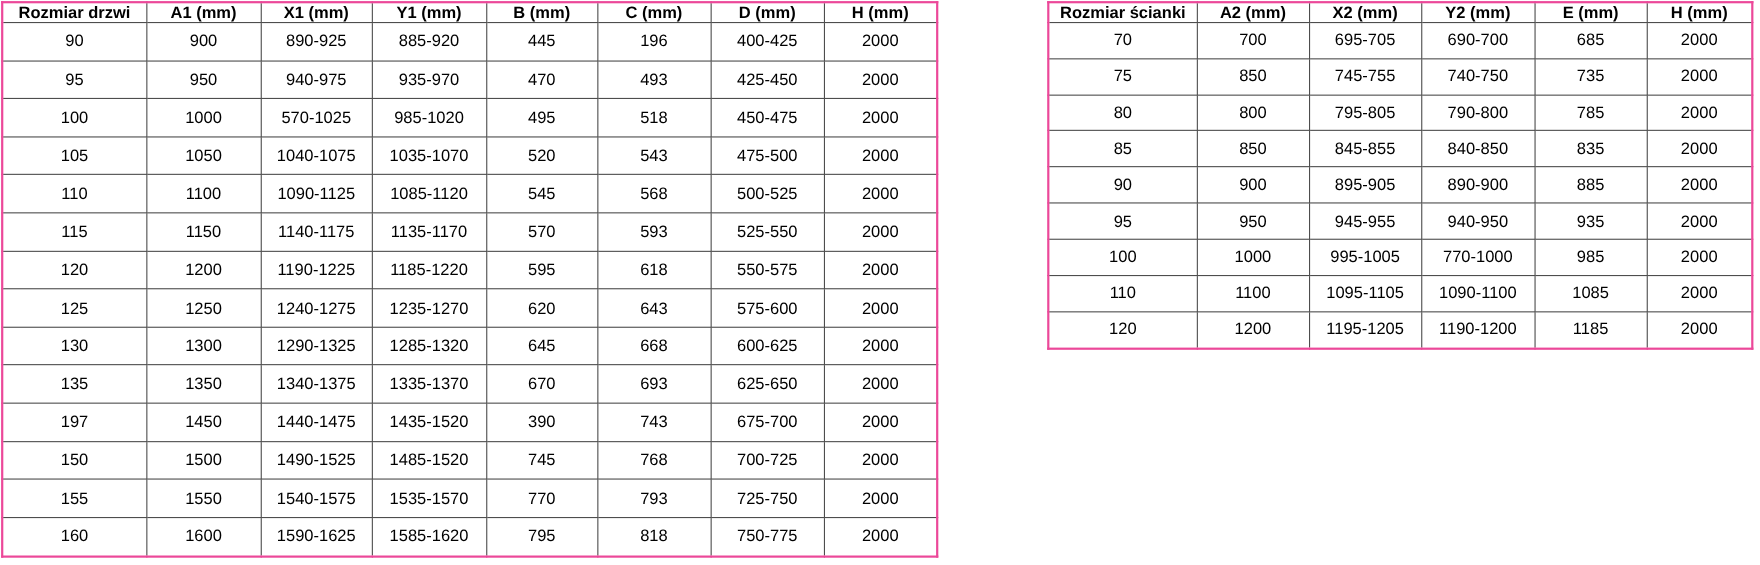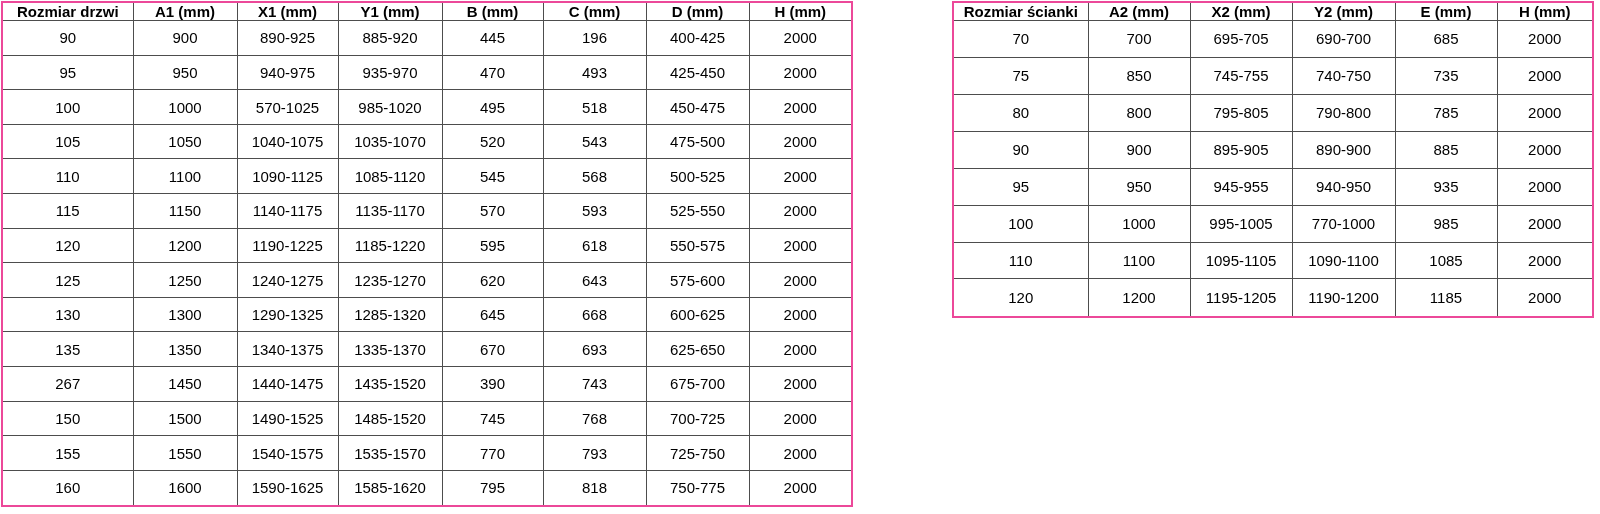--- a/index.html
+++ b/index.html
@@ -160,21 +160,21 @@
           <td>135</td>
           <td>1350</td>
           <td>1340-1375</td>
           <td>1335-1370</td>
           <td>670</td>
           <td>693</td>
           <td>625-650</td>
           <td>2000</td>
         </tr>
         <tr>
-          <td>267</td>
+          <td>197</td>
           <td>1450</td>
           <td>1440-1475</td>
           <td>1435-1520</td>
           <td>390</td>
           <td>743</td>
           <td>675-700</td>
           <td>2000</td>
         </tr>
         <tr>
           <td>150</td>
@@ -246,20 +246,28 @@
         </tr>
         <tr>
           <td>80</td>
           <td>800</td>
           <td>795-805</td>
           <td>790-800</td>
           <td>785</td>
           <td>2000</td>
         </tr>
         <tr>
+          <td>85</td>
+          <td>850</td>
+          <td>845-855</td>
+          <td>840-850</td>
+          <td>835</td>
+          <td>2000</td>
+        </tr>
+        <tr>
           <td>90</td>
           <td>900</td>
           <td>895-905</td>
           <td>890-900</td>
           <td>885</td>
           <td>2000</td>
         </tr>
         <tr>
           <td>95</td>
           <td>950</td>

